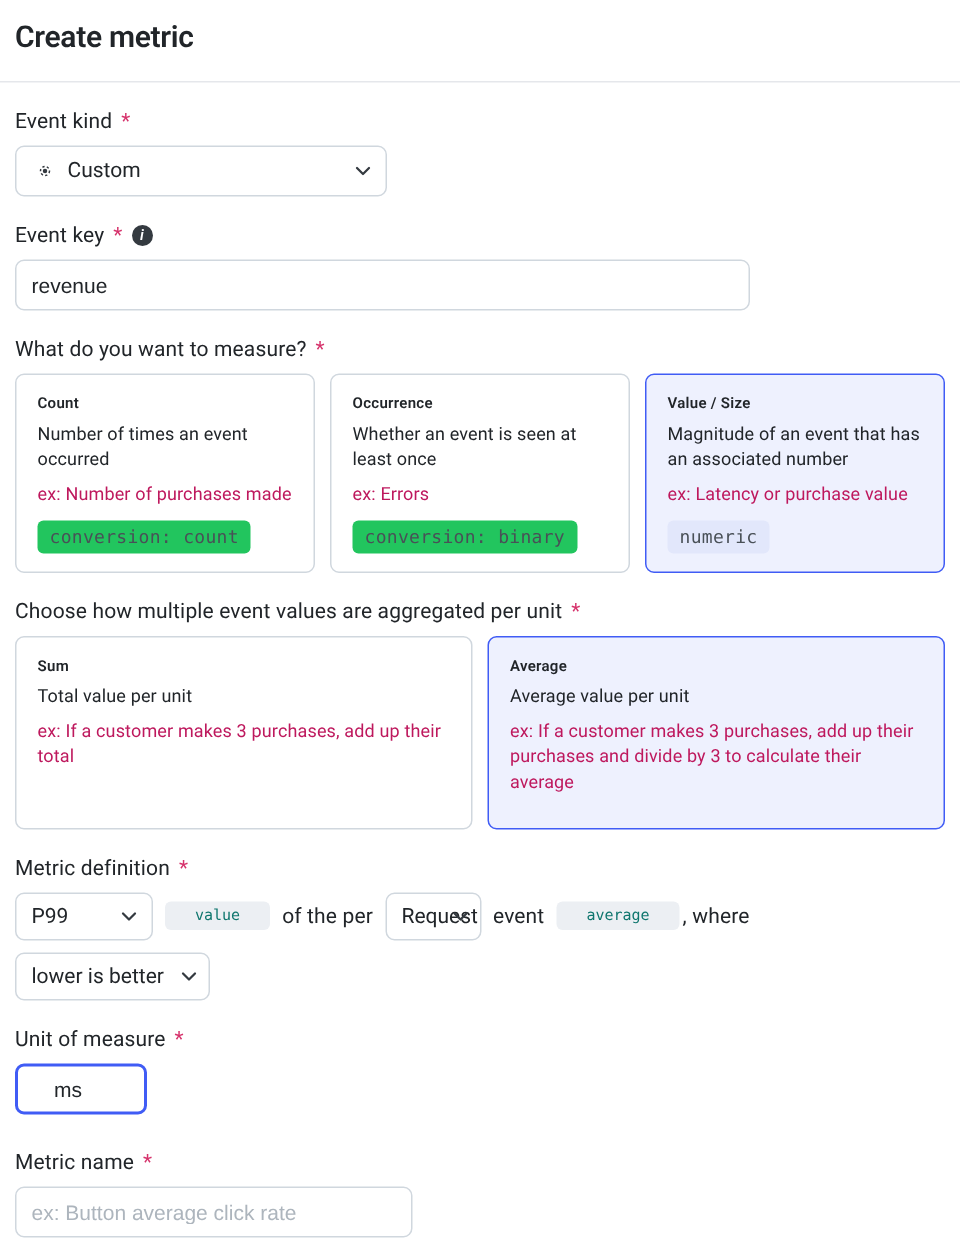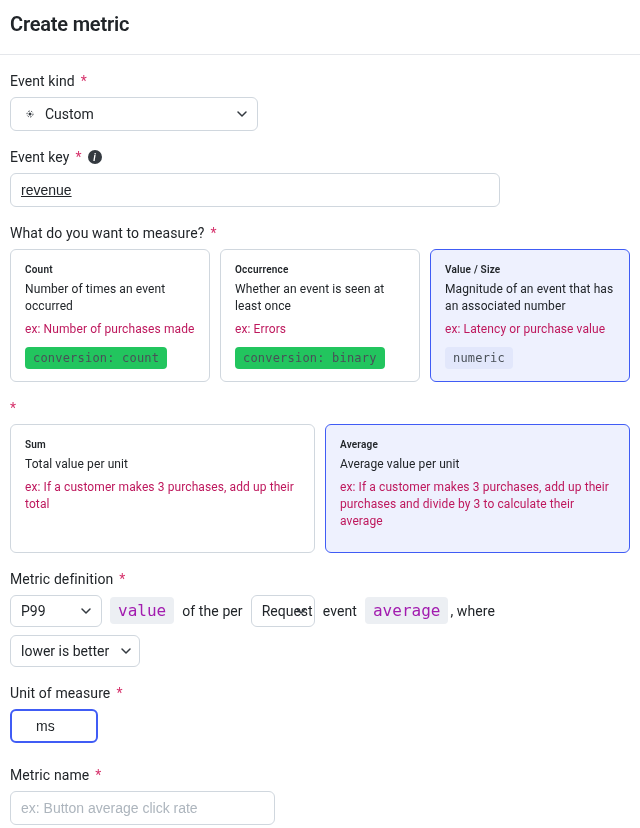--- a/index.html
+++ b/index.html
@@ -73,21 +73,20 @@
     display: inline-flex; align-items: center; justify-content: center;
   }
   .text-input {
     width: 100%;
     max-width: 490px;
     border: 1px solid #d0d7de;
     border-radius: 6px;
     padding: 8px 10px;
     font-size: 14px;
     color: #212529;
-    text-decoration: underline;
   }
   .text-input::placeholder { color: #adb5bd; }
   .card-row { display: flex; gap: 10px; }
   .card {
     flex: 1;
     border: 1px solid #d0d7de;
     border-radius: 6px;
     padding: 14px 14px 12px 14px;
     background: #fff;
     cursor: pointer;
@@ -133,24 +132,24 @@
     display: flex;
     align-items: center;
     flex-wrap: wrap;
     gap: 8px;
     font-size: 14px;
   }
   .def-row .select { padding: 7px 30px 7px 10px; font-size: 14px; }
   .inline-tag {
     background: #eceff3;
     border-radius: 4px;
-    padding: 4px 8px;
+    padding: 4px 20px;
     font-family: ui-monospace, SFMono-Regular, Menlo, Consolas, monospace;
-    font-size: 16px;
-    color: #a21caf;
+    font-size: 10px;
+    color: #0f766e;
   }
   .def-text { font-size: 14px; color: #212529; letter-spacing: 0.1px;}
   .unit-input {
     width: 88px;
     border: 2px solid #405cf5;
     border-radius: 6px;
     padding: 7px 24px;
     font-size: 14px;
     color: #212529;
   }
@@ -231,20 +230,21 @@
       <div class="card-title">Value / Size</div>
       <div class="card-desc">Magnitude of an event that has an associated number</div>
       <div class="card-ex">ex: Latency or purchase value</div>
       <span class="tag">numeric</span>
     </div>
   </div>
 </div>
 
 <div class="form-section">
   <div class="field-label">
+    <span>Choose how multiple event values are aggregated per unit</span>
     <span class="req">*</span>
   </div>
   <div class="two-col">
     <div class="card">
       <div class="card-title">Sum</div>
       <div class="card-desc">Total value per unit</div>
       <div class="card-ex">ex: If a customer makes 3 purchases, add up their total</div>
     </div>
     <div class="card selected">
       <div class="card-title">Average</div>

